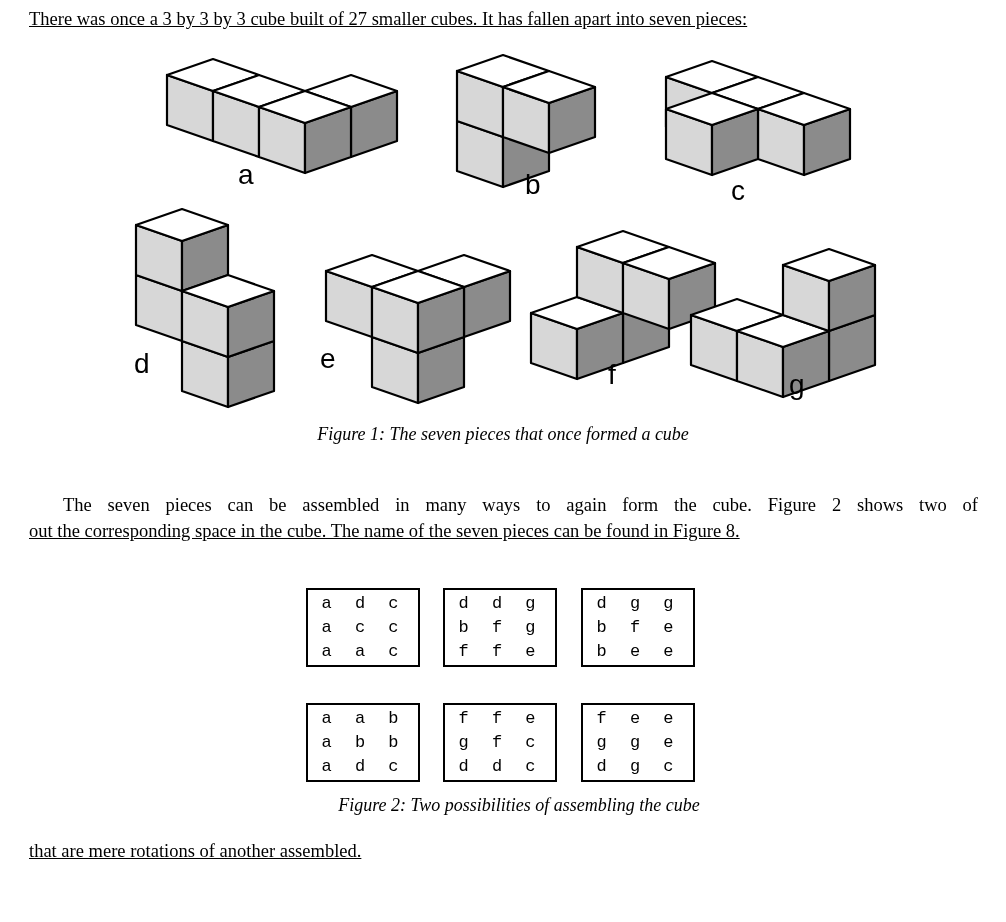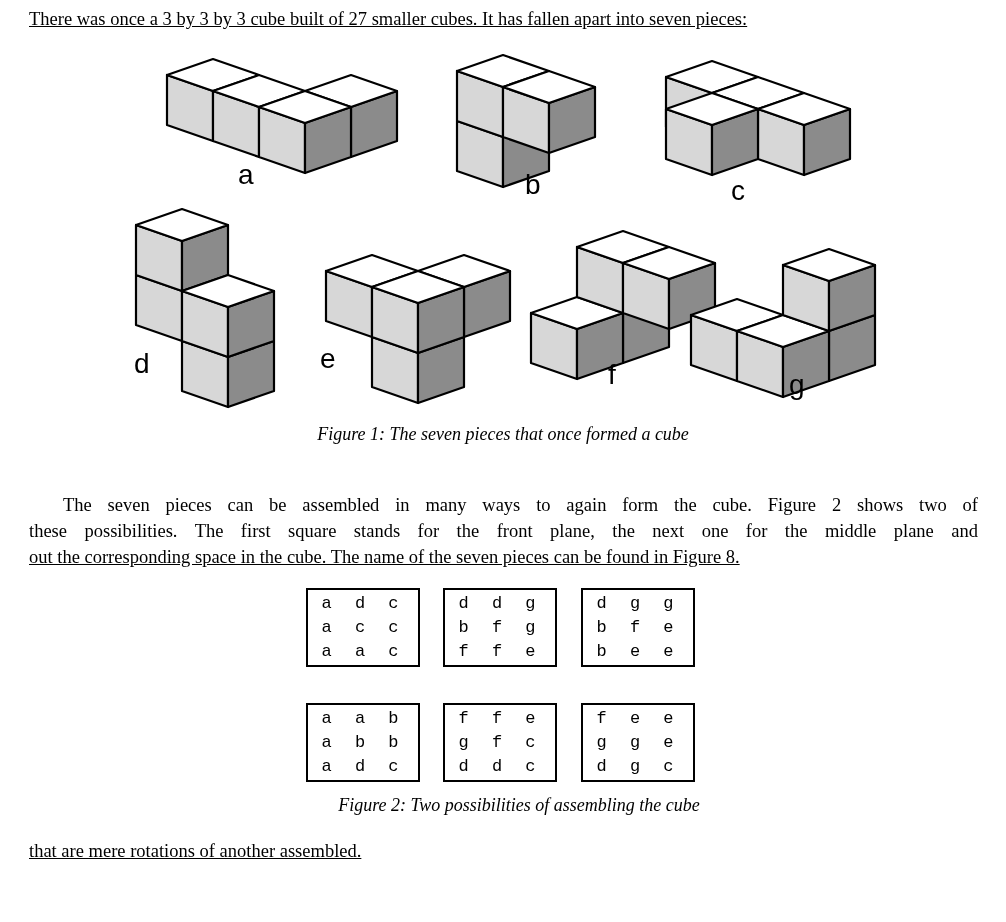--- a/index.html
+++ b/index.html
@@ -111,21 +111,20 @@
         <polygon points="141,85 187,69 187,19 141,35" fill="#8b8b8b" stroke="#000000" stroke-width="2.2" stroke-linejoin="round"></polygon>
         <polygon points="95,19 141,35 187,19 141,3" fill="#ffffff" stroke="#000000" stroke-width="2.2" stroke-linejoin="round"></polygon>
       </svg>
       <div class="piece-label" style="left: 789px; top: 371px;">g</div>
     </div>
 
   <div class="caption" style="top:424px;">Figure 1: The seven pieces that once formed a cube</div>
 
   <div class="bodytext" style="top:480px;margin-top:12px;" id="para2">
       <div class="line first">The seven pieces can be assembled in many ways to again form the cube. Figure 2 shows two of</div>
-      <div class="line">these possibilities. The first square stands for the front plane, the next one for the middle plane and</div>
       <div class="line last">out the corresponding space in the cube. The name of the seven pieces can be found in Figure 8.</div>
     </div>
 
   <div id="fig2">
       <div class="sol-grid" style="left: 306px; top: 588px;">
         <span>a</span>
         <span>d</span>
         <span>c</span>
         <span>a</span>
         <span>c</span>

